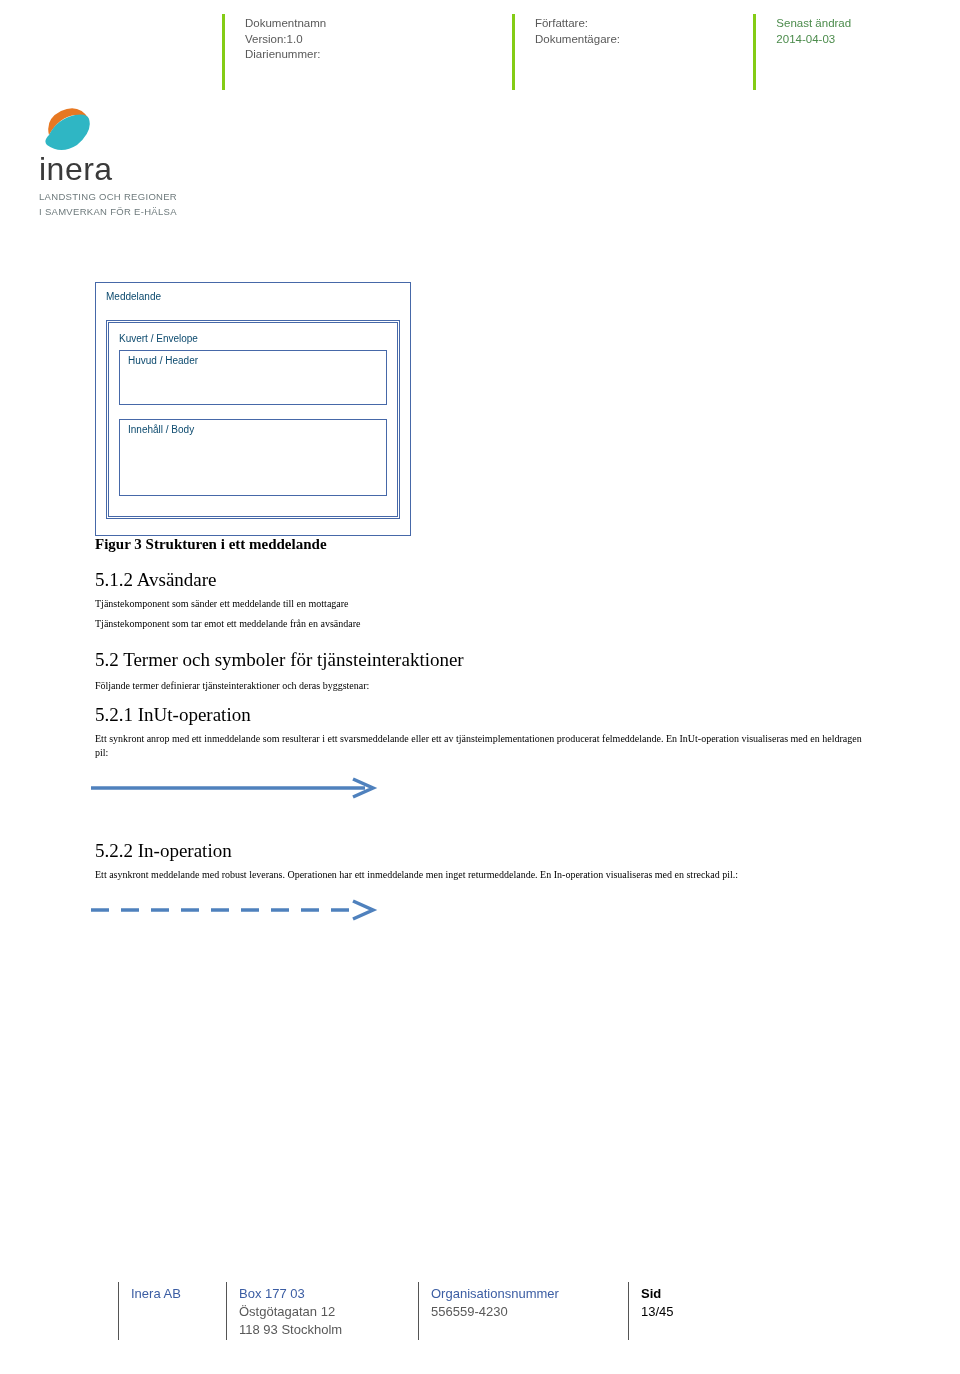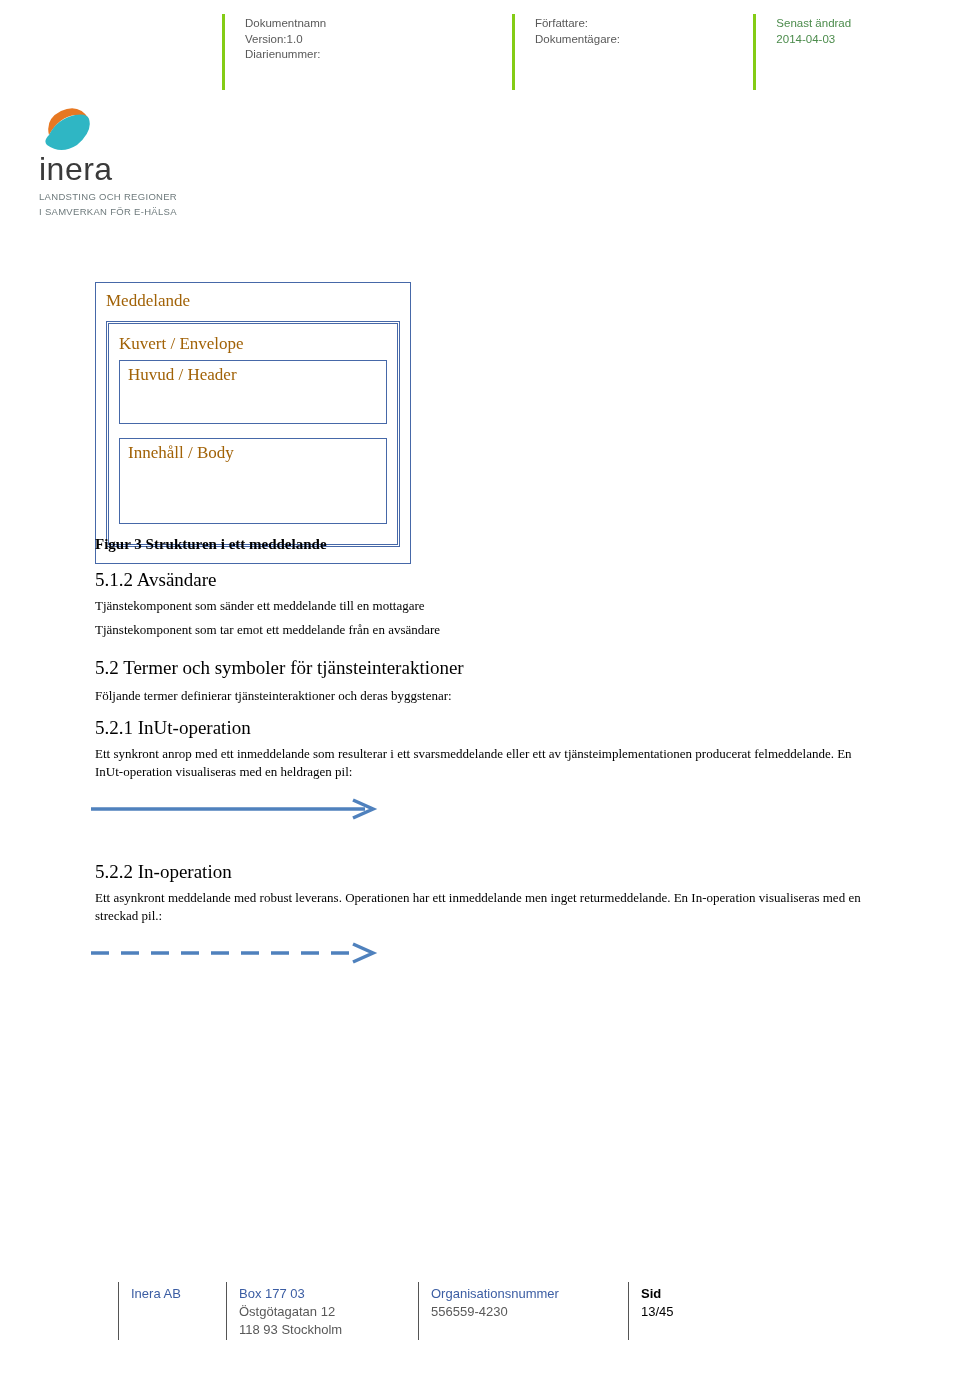--- a/index.html
+++ b/index.html
@@ -17,32 +17,32 @@
   
   .logo { position: absolute; top: 105px; left: 39px; width: 160px; }
   .logo-mark { width: 56px; height: 48px; position: relative; }
   .logo-mark svg { width: 56px; height: 48px; }
   .logo-word { font-family: Arial, sans-serif; font-size: 32px; letter-spacing: 0.5px; color: #3a3a3a; margin-top: -2px; font-weight: 500; }
   .logo-tag { font-size: 9.5px; letter-spacing: 0.3px; color: #6e7a7c; line-height: 1.25; margin-top: 3px; }
 
   
   .diagram { position: absolute; top: 282px; left: 95px; width: 316px; }
   .box-outer { border: 1px solid #4668a8; padding: 8px 10px 16px 10px; }
-  .box-double { border: 3px double #4668a8; padding: 10px 10px 20px 10px; margin-top: 10px; }
+  .box-double { border: 3px double #4668a8; padding: 10px 10px 20px 10px; margin-top: 18px; }
   .box-inner { border: 1px solid #4668a8; padding: 4px 8px 4px 8px; margin-top: 6px; }
-  .box-label { font-size: 17px; font-family: Liberation Serif, serif; color: #a16207; }
+  .box-label { font-size: 10px; font-family: Liberation Sans, sans-serif; color: #0c4a6e; }
   .spacer-sm { height: 34px; }
   .spacer-md { height: 56px; }
 
   
   .content { position: absolute; top: 528px; left: 95px; width: 778px; }
   .fig-caption { font-family: Georgia, 'Times New Roman', serif; font-weight: bold; font-size: 15px; margin-top: 8px; margin-bottom: 16px; }
   .h3 { font-family: Georgia, 'Times New Roman', serif; font-size: 19px; margin-top: 12px; margin-bottom: 6px; }
   .h2 { font-family: Georgia, 'Times New Roman', serif; font-size: 19px; margin-top: 18px; margin-bottom: 8px; }
-  .para { font-family: Georgia, 'Times New Roman', serif; font-size: 13px; line-height: 1.38; margin-bottom: 6px; }
+  .para { font-family: Georgia, 'Times New Roman', serif; font-size: 10px; line-height: 1.38; margin-bottom: 6px; }
 
   
   .arrow-solid { width: 290px; height: 24px; margin: 10px 0 24px -6px; }
   .arrow-dashed { width: 290px; height: 24px; margin: 10px 0 24px -6px; }
   .arrow-solid line, .arrow-solid polyline,
   .arrow-dashed line, .arrow-dashed polyline { stroke: #4f81bd; stroke-width: 3.5; fill: none; }
   .arrow-dashed .dash { stroke-dasharray: 18 12; }
 
   
   .footer { position: absolute; bottom: 34px; left: 118px; right: 27px; height: 58px; display: flex; font-size: 13px; line-height: 1.4; gap: 12px; }

